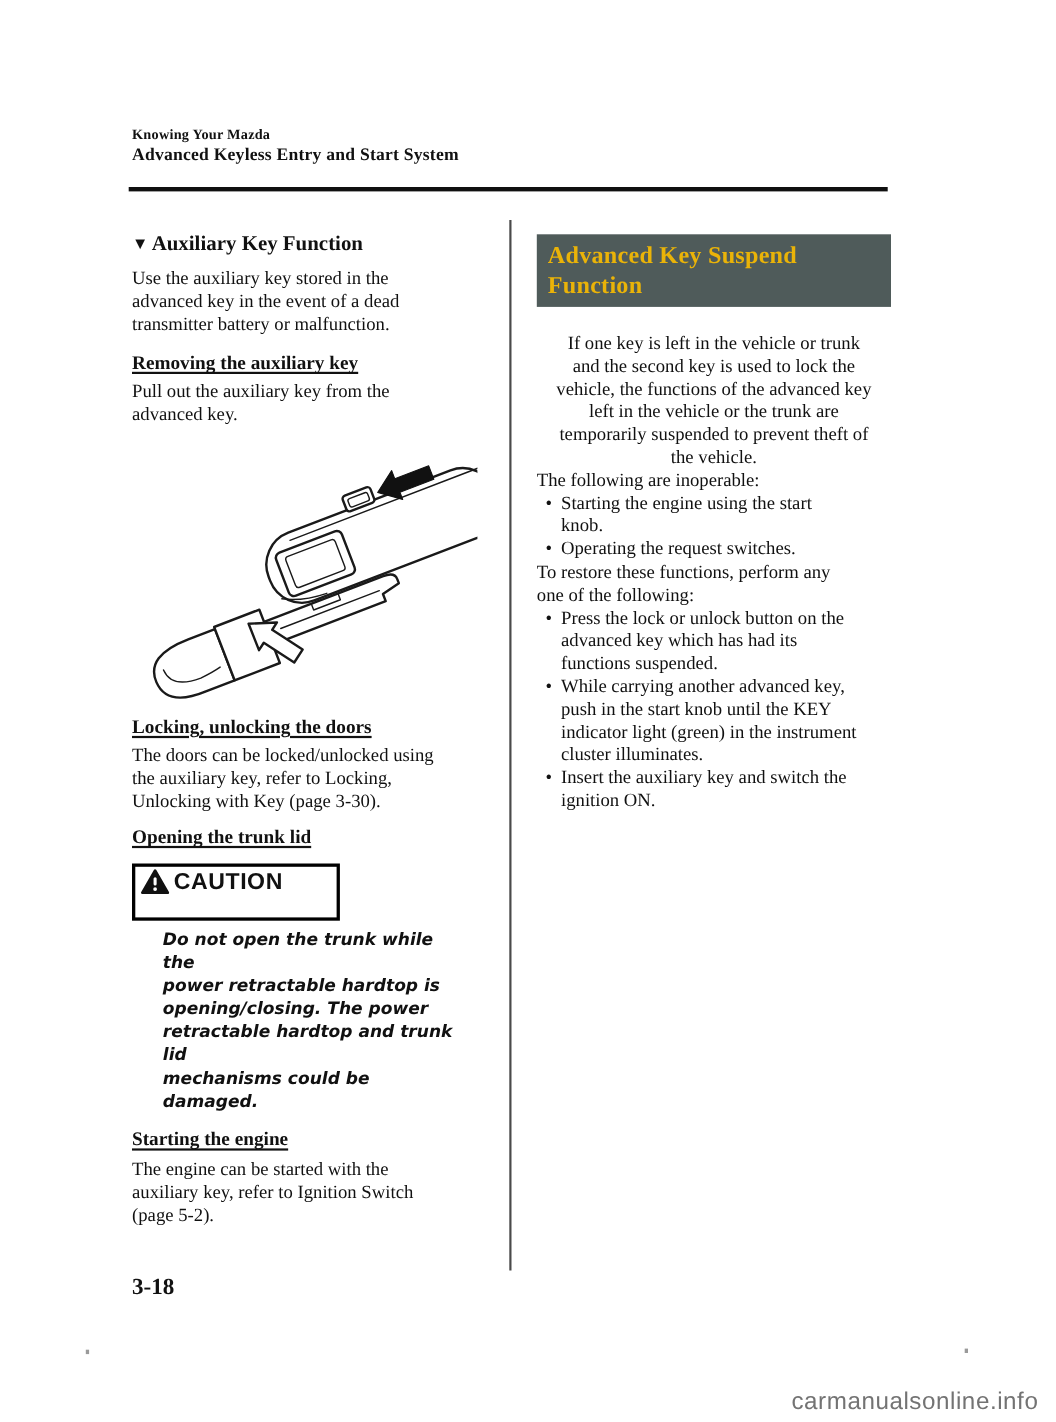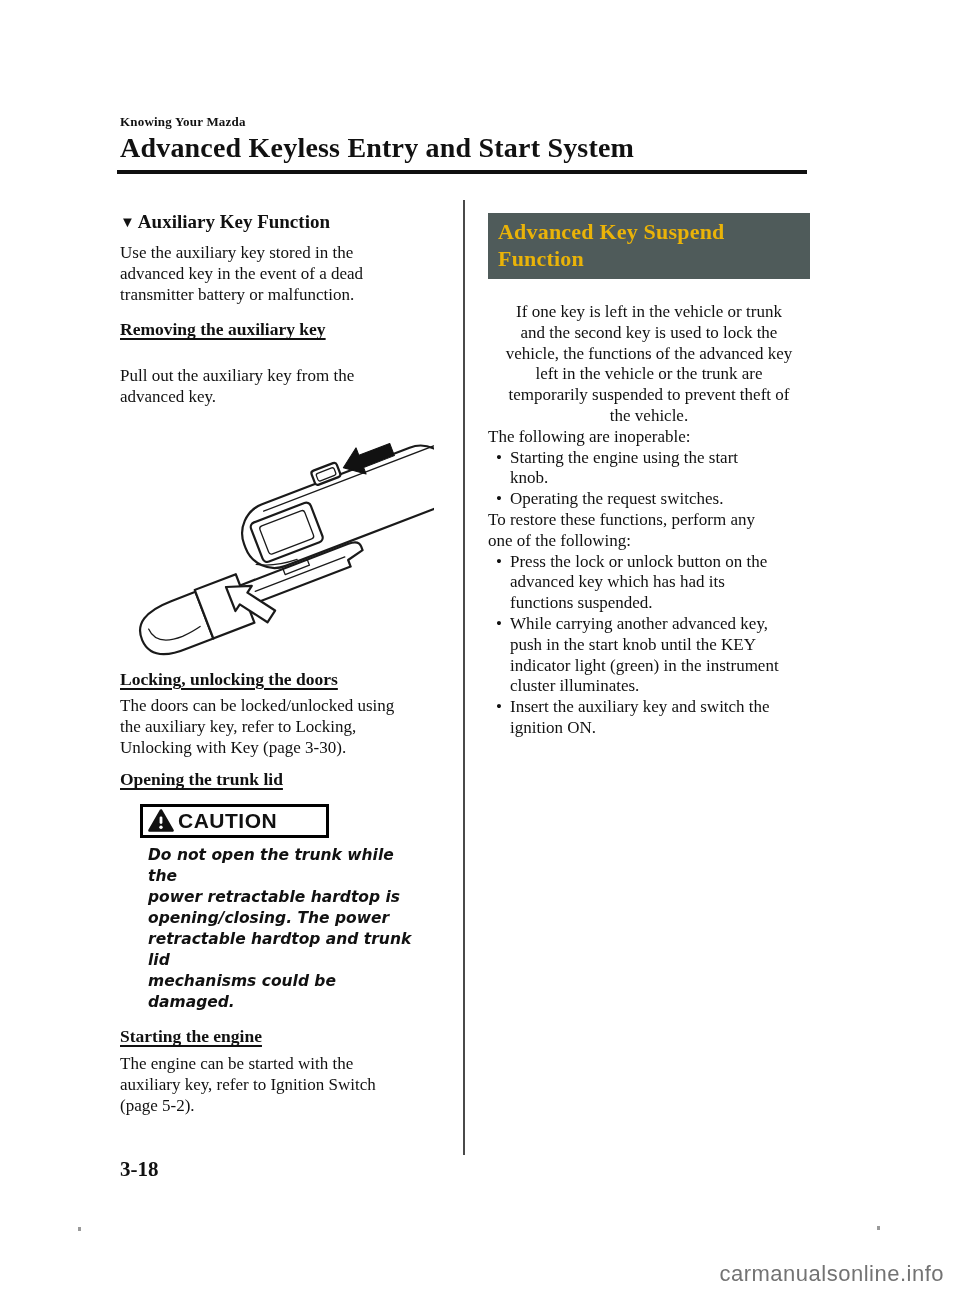--- a/index.html
+++ b/index.html
@@ -2,46 +2,46 @@
 <html><head>
 <meta charset="utf-8">
 <style>
   html,body{margin:0;padding:0;}
   body{width:960px;height:1293px;background:#ffffff;position:relative;overflow:hidden;
        font-family:"Liberation Serif", serif;color:#111;}
   .abs{position:absolute;}
 
   
   #breadcrumb{left:120px;top:114px;font-size:13px;font-weight:bold;letter-spacing:.2px;}
-  #page-title{left:120px;top:132px;font-size:28px;font-weight:bold;letter-spacing:.2px;}
+  #page-title{left:120px;top:132px;font-size:16px;font-weight:bold;letter-spacing:.2px;}
   #header-rule{left:117px;top:170px;width:690px;height:4px;background:#101010;}
 
   
   #col-left{left:120px;top:205px;width:330px;}
   #col-divider{left:463px;top:200px;width:2px;height:955px;background:#4a4a4a;}
   #col-right{left:488px;top:213px;width:322px;}
 
   p,h3,h4,ul{margin:0;padding:0;}
   .body-text{font-size:17px;line-height:20.8px;white-space:pre-line;}
 
   
   .section-head{font-size:19px;font-weight:bold;margin-top:6px;display:flex;align-items:center;}
   .section-head .tri{font-size:15px;margin-right:3px;line-height:1;}
   .sub-head{font-size:17.5px;font-weight:bold;text-decoration:underline;
             text-decoration-thickness:2px;text-underline-offset:3px;}
   #intro-left{margin-top:10px;}
   #sub1-head{margin-top:14px;}
-  #sub1-body{margin-top:26px;}
+  #sub1-body{margin-top:6px;}
   #key-figure{margin:13px 0 0 4px;width:310px;height:238px;}
   #sub2-head{margin-top:6px;}
   #sub2-body{margin-top:6px;}
   #sub3-head{margin-top:11px;}
   #sub3-body{margin-top:6px;}
   #caution-box{margin-top:14px;width:172px;border:3px solid #000;background:#fff;
-               display:flex;align-items:center;padding:2px 6px 2px 5px;box-sizing:content-box;margin-left:20px;}
+               display:flex;align-items:center;padding:2px 6px 20px 5px;box-sizing:content-box;}
   #caution-box .cap{font-family:"Liberation Sans", sans-serif;font-size:21px;font-weight:bold;
                     letter-spacing:.5px;margin-left:4px;}
   #caution-body{margin:7px 0 0 28px;width:268px;font-family:"DejaVu Sans", sans-serif;
                 font-style:italic;font-weight:600;font-size:15.5px;line-height:21px;white-space:pre-line;}
   #sub4-head{margin-top:13px;}
   #sub4-body{margin-top:7px;}
 
   
   #suspend-box{background:#4f5b5a;color:#eab308;padding:5px 10px 7px 10px;}
   #suspend-box h3{font-size:22px;font-weight:bold;line-height:27px;white-space:pre-line;letter-spacing:.2px;}

